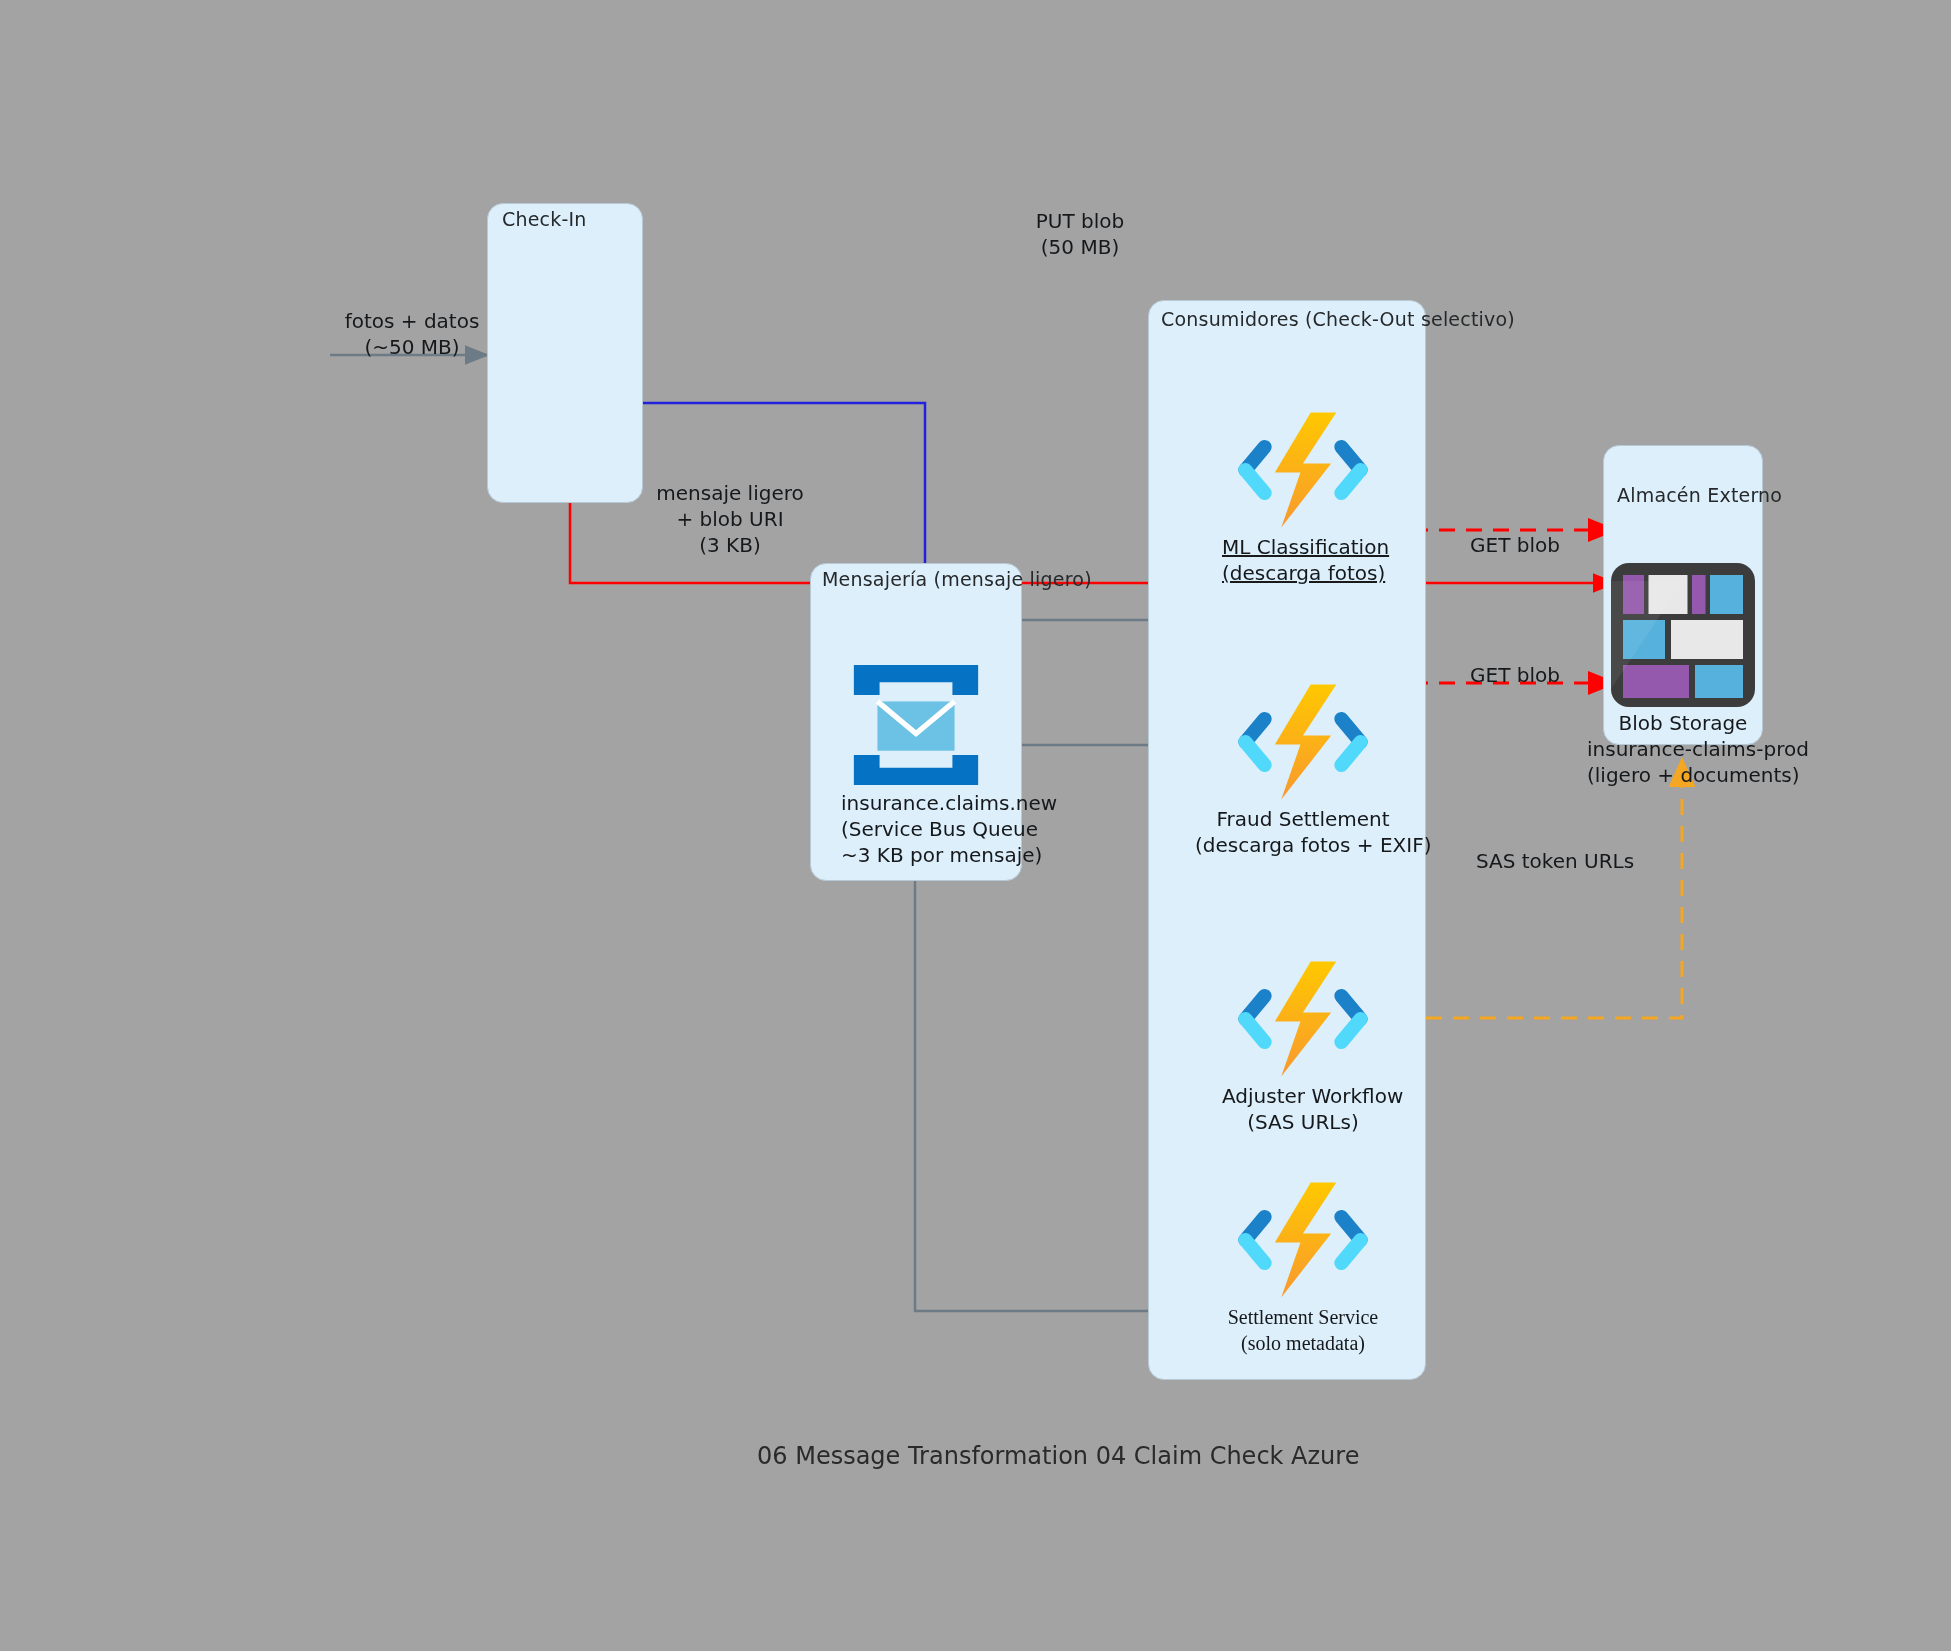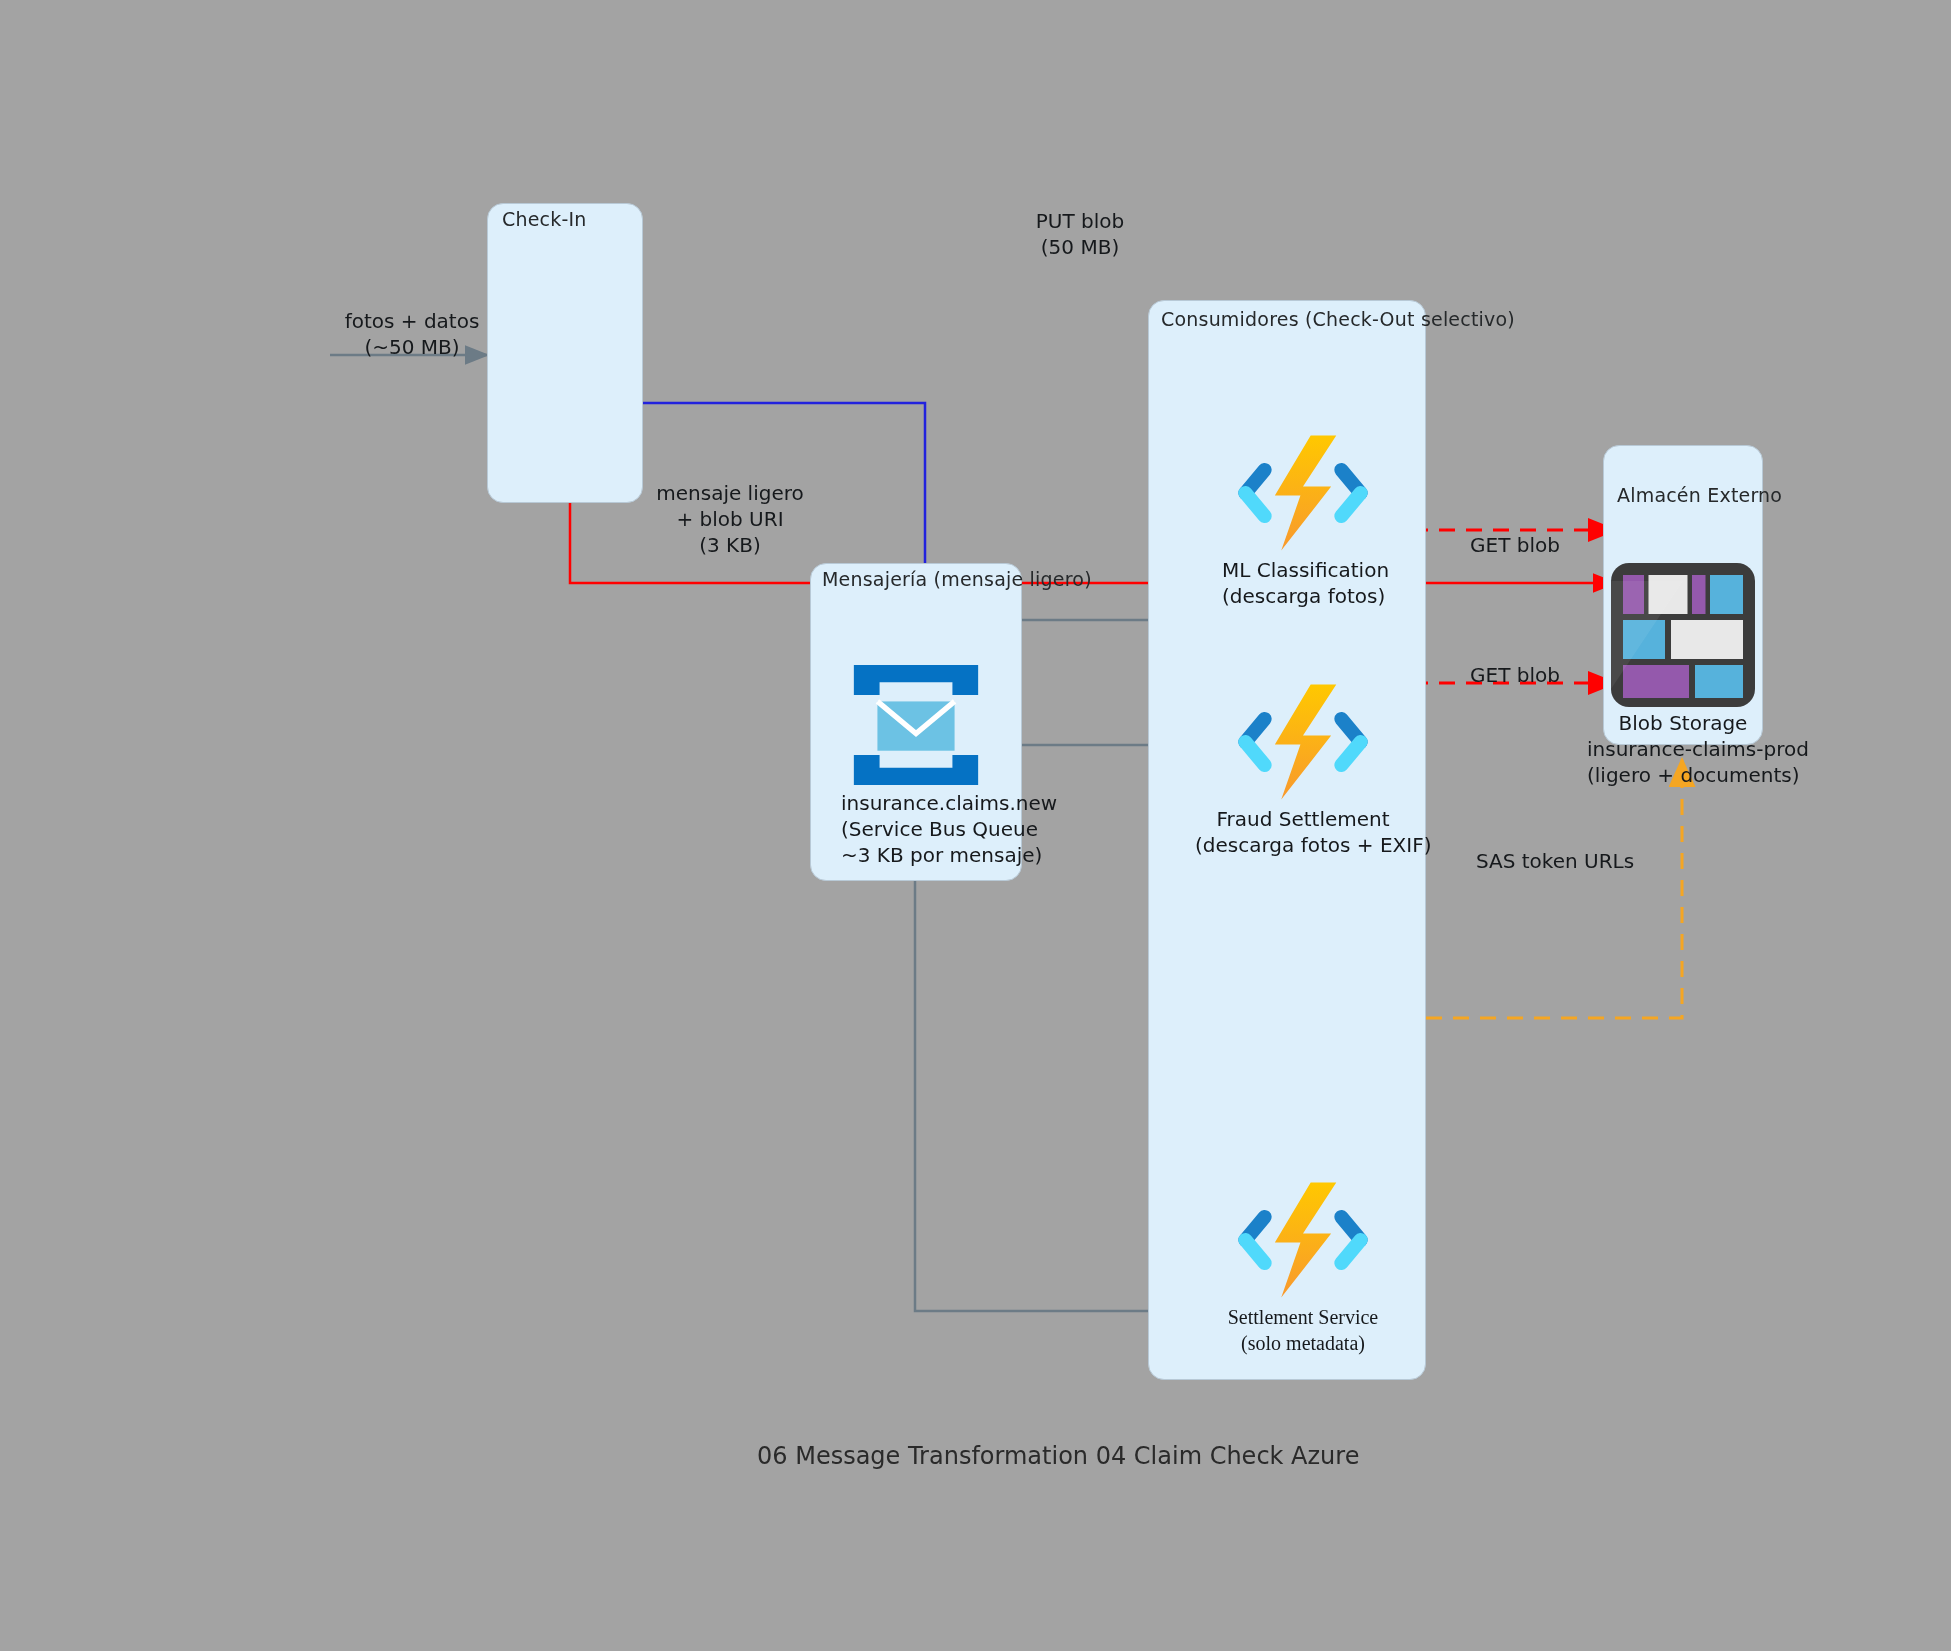--- a/index.html
+++ b/index.html
@@ -83,21 +83,21 @@
         <path d="M12,116 L128,116 L128,88 L104,88 L104,100 L36,100 L36,88 L12,88 Z" fill="#0572c4"></path>
         <rect x="34" y="38" width="72" height="46" fill="#6cc2e4"></rect>
         <path d="M34,38 L70,68 L106,38" fill="none" stroke="#ffffff" stroke-width="5"></path>
       </svg>
     </span>
     <div class="node-label">insurance.claims.new</div>
     <div class="node-label">(Service Bus Queue</div>
     <div class="node-label">~3 KB por mensaje)</div>
   </div>
 
-  <div class="node" style="left:1222px;top:429px;width:162px;">
+  <div class="node" style="left:1222px;top:406px;width:162px;text-decoration:underline;">
     <span>
       <svg class="fn-icon" viewBox="0 0 100 100" aria-hidden="true">
         <defs>
           <linearGradient id="boltG2" x1="0" y1="0" x2="0" y2="1">
             <stop offset="0%" stop-color="#ffc800"></stop>
               <stop offset="100%" stop-color="#f8992e"></stop>
           </linearGradient>
         </defs>
         <g stroke-linecap="round">
           <line x1="20" y1="32" x2="5" y2="50" stroke="#1b81c9" stroke-width="11"></line>
@@ -127,20 +127,41 @@
           <line x1="80" y1="32" x2="95" y2="50" stroke="#1b81c9" stroke-width="11"></line>
           <line x1="95" y1="50" x2="80" y2="68" stroke="#50d9fb" stroke-width="11"></line>
         </g>
         <path d="M56,5 L28,52 L48,52 L33,95 L72,45 L50,45 L76,5 Z" fill="url(#boltG3)"></path>
       </svg>
     </span>
     <div class="node-label">Fraud Settlement</div>
     <div class="node-label">(descarga fotos + EXIF)</div>
   </div>
 
+  <div class="node" style="left:1222px;top:955px;width:162px;">
+    <span>
+      <svg class="fn-icon" viewBox="0 0 100 100" aria-hidden="true">
+        <defs>
+          <linearGradient id="boltG4" x1="0" y1="0" x2="0" y2="1">
+            <stop offset="0%" stop-color="#ffc800"></stop>
+              <stop offset="100%" stop-color="#f8992e"></stop>
+          </linearGradient>
+        </defs>
+        <g stroke-linecap="round">
+          <line x1="20" y1="32" x2="5" y2="50" stroke="#1b81c9" stroke-width="11"></line>
+          <line x1="5" y1="50" x2="20" y2="68" stroke="#50d9fb" stroke-width="11"></line>
+          <line x1="80" y1="32" x2="95" y2="50" stroke="#1b81c9" stroke-width="11"></line>
+          <line x1="95" y1="50" x2="80" y2="68" stroke="#50d9fb" stroke-width="11"></line>
+        </g>
+        <path d="M56,5 L28,52 L48,52 L33,95 L72,45 L50,45 L76,5 Z" fill="url(#boltG4)"></path>
+      </svg>
+    </span>
+    <div class="node-label">Adjuster Workflow</div>
+    <div class="node-label">(SAS URLs)</div>
+  </div>
 
   <div class="node" style="left:1213px;top:1176px;width:180px;font-family:Liberation Serif, serif;">
     <span>
       <svg class="fn-icon" viewBox="0 0 100 100" aria-hidden="true">
         <defs>
           <linearGradient id="boltG5" x1="0" y1="0" x2="0" y2="1">
             <stop offset="0%" stop-color="#ffc800"></stop>
               <stop offset="100%" stop-color="#f8992e"></stop>
           </linearGradient>
         </defs>

